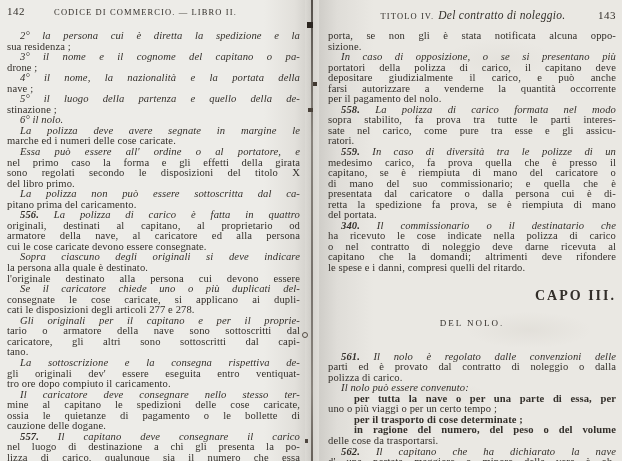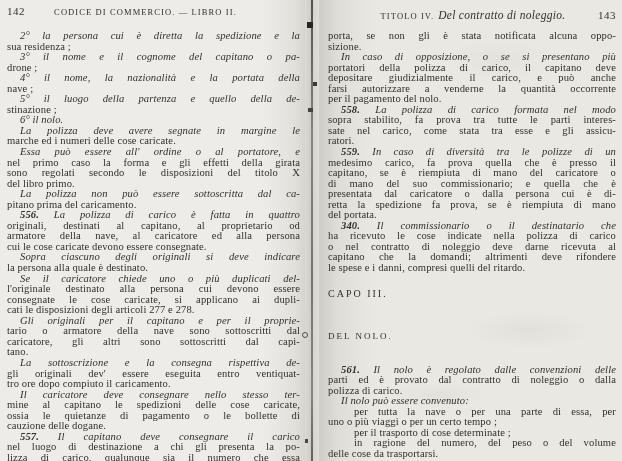--- a/index.html
+++ b/index.html
@@ -36,28 +36,28 @@
   
   .textcol{margin-top:12px;}
   .tl{
     font-size:10.6px;line-height:10.55px;
     letter-spacing:0.1px;
     height:10.55px;overflow:visible;
   }
   .tl b{font-weight:bold;}
   .j{text-align:justify;text-align-last:justify;}
   .i1{text-indent:13px;font-style:italic;}
-  .i2{text-indent:26px;}
+  .i2{text-indent:26px;font-weight:bold;}
   
   .capo{
-    margin-top:14px;text-align:left;
-    font-size:10px;letter-spacing:2px;height:14px;
+    margin-top:14px;text-align:right;
+    font-size:14px;letter-spacing:2px;height:14px;font-weight:bold;
   }
   .delnolo{
-    margin-top:29px;
+    margin-top:16px;text-align:center;
     font-size:9px;letter-spacing:2px;height:10px;
   }
   .textcol-b{margin-top:24px;}
   
   #gutter{
     position:absolute;left:305px;top:0;width:14px;height:461px;
     background:linear-gradient(to right,#dcdad5 0%,#cfcdc8 40%,#d7d5d0 60%,#e0ded9 100%);
   }
   #spine-line{
     position:absolute;left:6px;top:0;width:1.5px;height:461px;
@@ -100,22 +100,22 @@
         <div class="tl i0 j">sono regolati secondo le disposizioni del titolo X</div>
         <div class="tl i0">del libro primo.</div>
         <div class="tl i1 j">La polizza non può essere sottoscritta dal ca-</div>
         <div class="tl i0">pitano prima del caricamento.</div>
         <div class="tl i1 j"><b>556.</b> La polizza di carico è fatta in quattro</div>
         <div class="tl i0 j">originali, destinati al capitano, al proprietario od</div>
         <div class="tl i0 j">armatore della nave, al caricatore ed alla persona</div>
         <div class="tl i0">cui le cose caricate devono essere consegnate.</div>
         <div class="tl i1 j">Sopra ciascuno degli originali si deve indicare</div>
         <div class="tl i0">la persona alla quale è destinato.</div>
+        <div class="tl i0 j">l'originale destinato alla persona cui devono essere</div>
         <div class="tl i1 j">Se il caricatore chiede uno o più duplicati del-</div>
-        <div class="tl i0 j">l'originale destinato alla persona cui devono essere</div>
         <div class="tl i0 j">consegnate le cose caricate, si applicano ai dupli-</div>
         <div class="tl i0">cati le disposizioni degli articoli 277 e 278.</div>
         <div class="tl i1 j">Gli originali per il capitano e per il proprie-</div>
         <div class="tl i0 j">tario o armatore della nave sono sottoscritti dal</div>
         <div class="tl i0 j">caricatore, gli altri sono sottoscritti dal capi-</div>
         <div class="tl i0">tano.</div>
         <div class="tl i1 j">La sottoscrizione e la consegna rispettiva de-</div>
         <div class="tl i0 j">gli originali dev' essere eseguita entro ventiquat-</div>
         <div class="tl i0">tro ore dopo compiuto il caricamento.</div>
         <div class="tl i1 j">Il caricatore deve consegnare nello stesso ter-</div>
@@ -151,21 +151,21 @@
     <div class="textcol" id="right-lines-a">
         <div class="tl i0 j">porta, se non gli è stata notificata alcuna oppo-</div>
         <div class="tl i0">sizione.</div>
         <div class="tl i1 j">In caso di opposizione, o se si presentano più</div>
         <div class="tl i0 j">portatori della polizza di carico, il capitano deve</div>
         <div class="tl i0 j">depositare giudizialmente il carico, e può anche</div>
         <div class="tl i0 j">farsi autorizzare a venderne la quantità occorrente</div>
         <div class="tl i0">per il pagamento del nolo.</div>
         <div class="tl i1 j"><b>558.</b> La polizza di carico formata nel modo</div>
         <div class="tl i0 j">sopra stabilito, fa prova tra tutte le parti interes-</div>
-        <div class="tl i0 j">sate nel carico, come stata tra esse e gli assicu-</div>
+        <div class="tl i0 j">sate nel carico, come pure tra esse e gli assicu-</div>
         <div class="tl i0">ratori.</div>
         <div class="tl i1 j"><b>559.</b> In caso di diversità tra le polizze di un</div>
         <div class="tl i0 j">medesimo carico, fa prova quella che è presso il</div>
         <div class="tl i0 j">capitano, se è riempiuta di mano del caricatore o</div>
         <div class="tl i0 j">di mano del suo commissionario; e quella che è</div>
         <div class="tl i0 j">presentata dal caricatore o dalla persona cui è di-</div>
         <div class="tl i0 j">retta la spedizione fa prova, se è riempiuta di mano</div>
         <div class="tl i0">del portata.</div>
         <div class="tl i1 j"><b>340.</b> Il commissionario o il destinatario che</div>
         <div class="tl i0 j">ha ricevuto le cose indicate nella polizza di carico</div>

